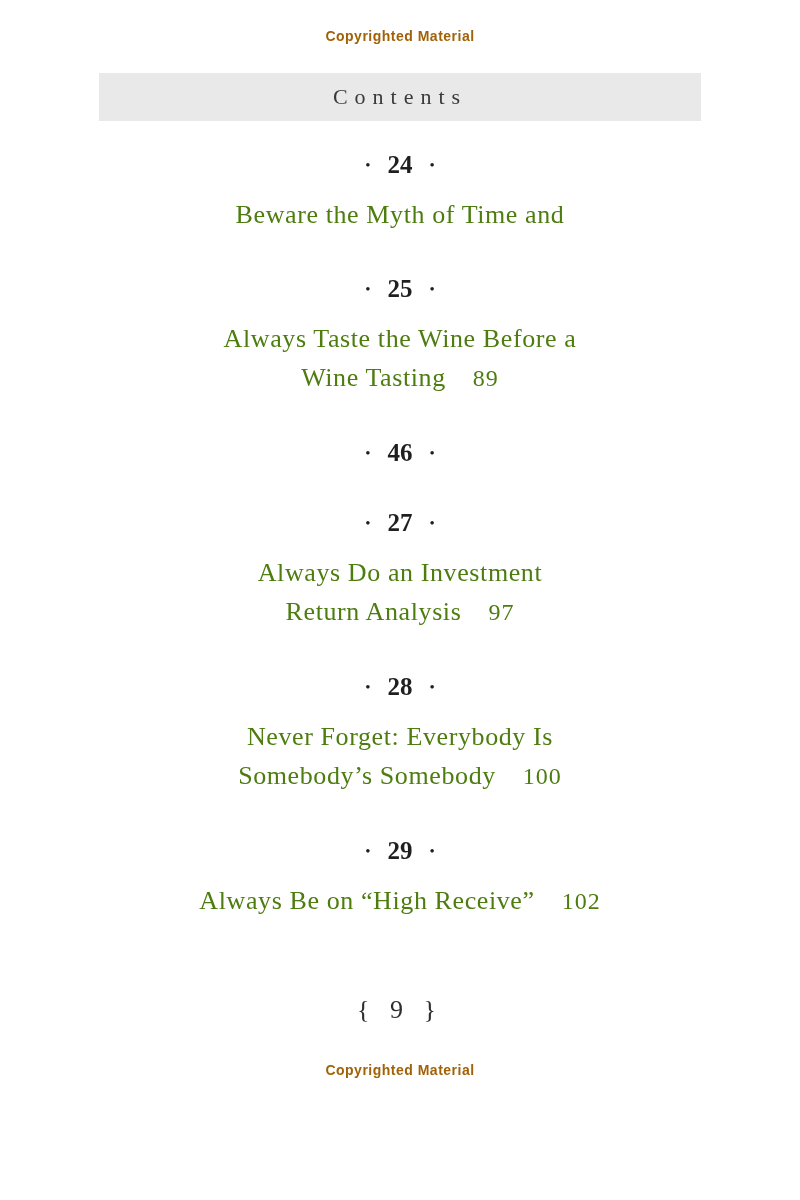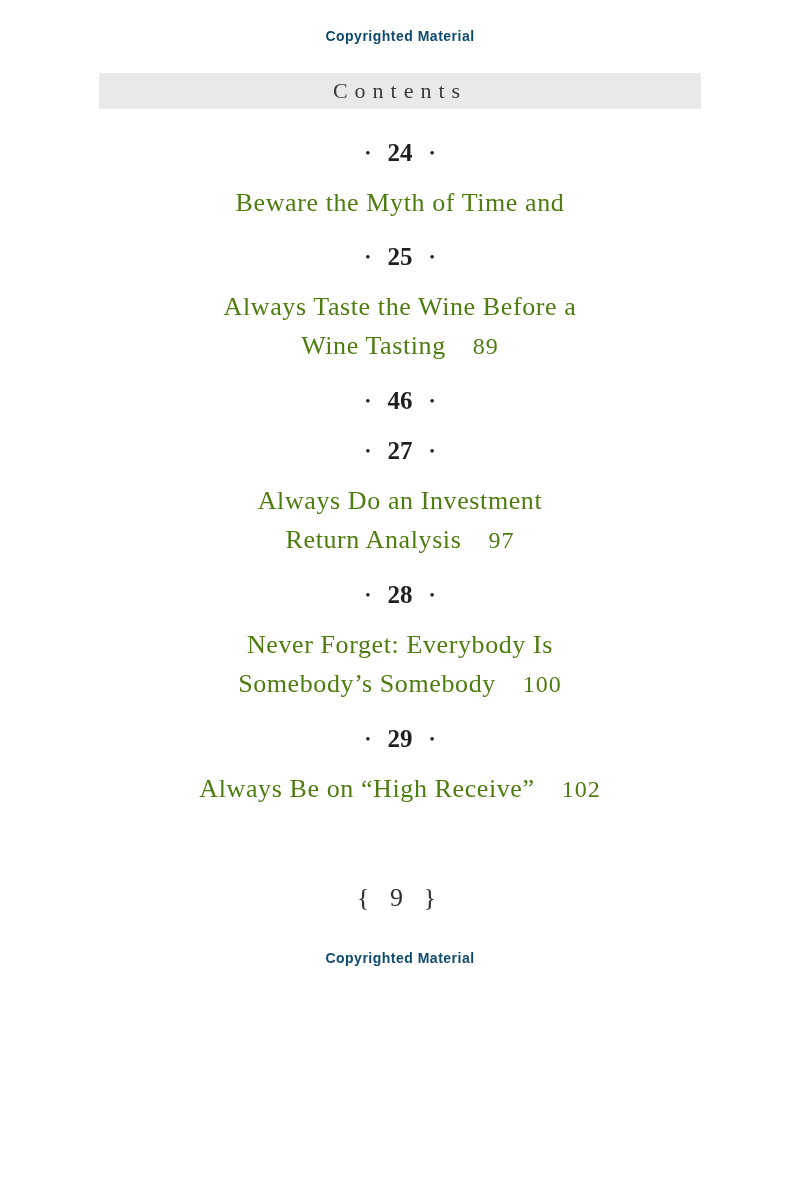--- a/index.html
+++ b/index.html
@@ -12,44 +12,44 @@
     height: 1200px;
     font-family: "Liberation Serif", serif;
     color: #2e2e2e;
     overflow: hidden;
   }
   .copyright {
     font-family: "Liberation Sans", sans-serif;
     font-weight: bold;
     font-size: 14px;
     line-height: 18px;
-    color: #0c4a6e;
+    color: #a16207;
     text-align: center;
     letter-spacing: 0.5px;
   }
   .copyright-top { padding-top: 27px; }
   .copyright-bottom { margin-top: 34px; }
 
   .contents-bar {
     margin: 28px auto 0 auto;
     width: 602px;
-    height: 36px;
+    height: 48px;
     background: #e9e9e9;
     display: flex;
     align-items: center;
     justify-content: center;
   }
   .contents-title {
     font-size: 22px;
     letter-spacing: 7px;
     color: #3a3a3a;
   }
 
   .entries { text-align: center; }
-  .entry { margin-top: 20px; }
+  .entry { margin-top: 40px; }
   .entry.first { margin-top: 29px; }
 
   .chapter-number-line {
     font-size: 25px;
     font-weight: bold;
     line-height: 30px;
     color: #1f1f1f;
   }
   .dot {
     font-size: 15px;

